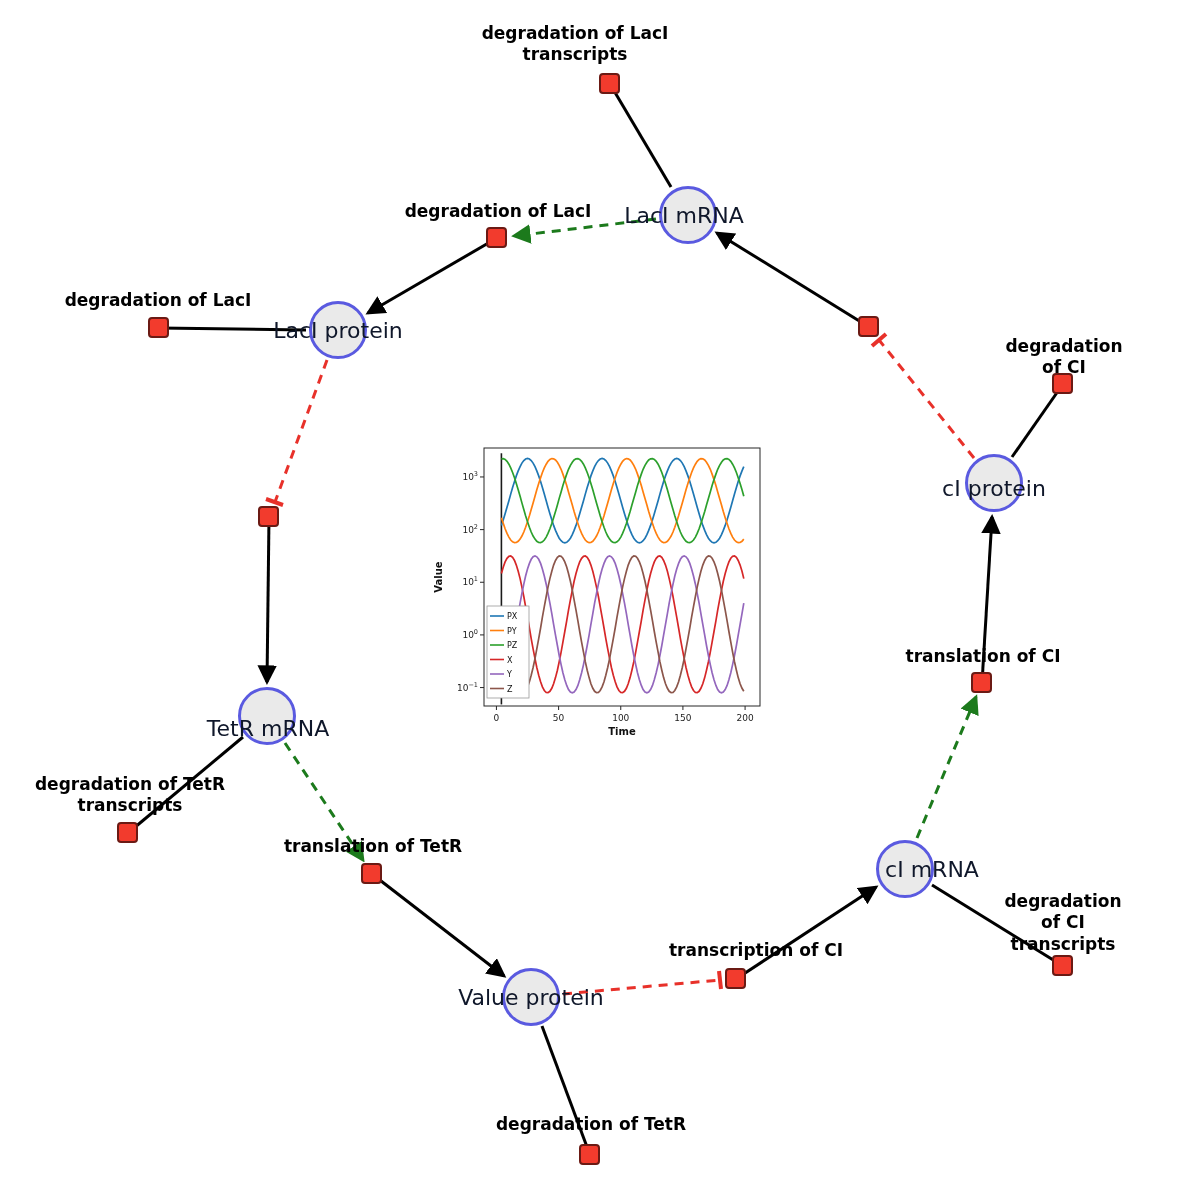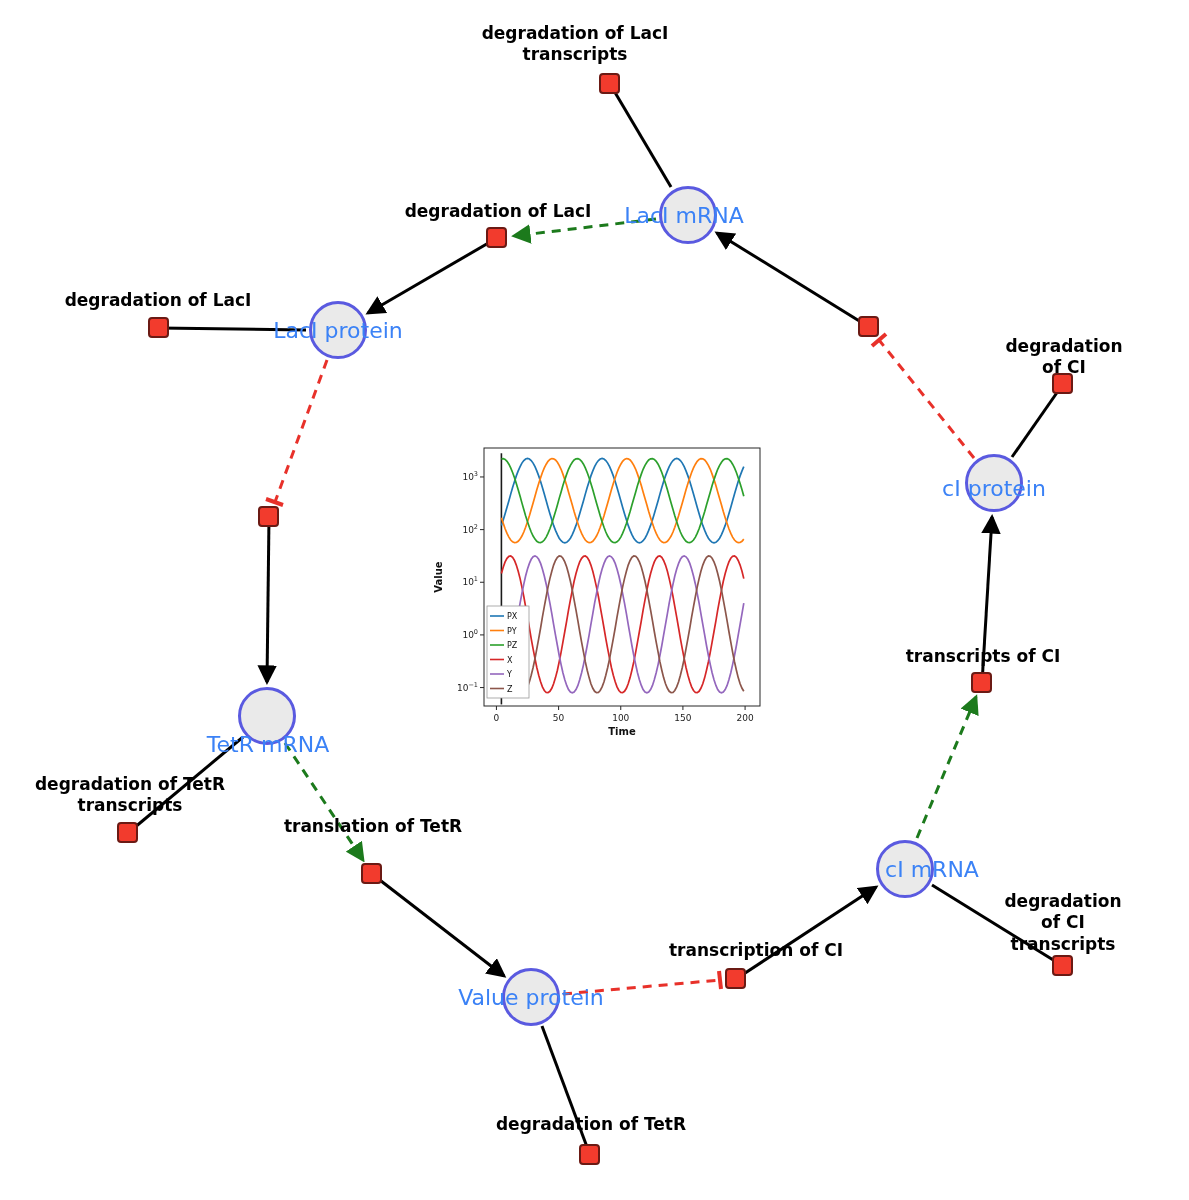--- a/index.html
+++ b/index.html
@@ -2,21 +2,21 @@
 <html><head>
 <meta charset="utf-8">
 <style>
   html,body{margin:0;padding:0;background:#fff;}
   #stage{position:relative;width:1189px;height:1200px;background:#fff;overflow:hidden;
          font-family:"DejaVu Sans","Liberation Sans",sans-serif;}
   #edges{position:absolute;left:0;top:0;z-index:1;}
   .node{position:absolute;width:58px;height:58px;border-radius:50%;
         background:#eaeaea;border:3px solid #5a5ae0;box-sizing:border-box;z-index:2;}
   .node-label{position:absolute;left:50%;top:50%;transform:translate(-50%,-50%);
-        white-space:nowrap;font-size:22px;color:#3b82f6;z-index:3;}
+        white-space:nowrap;font-size:22px;color:#0f172a;z-index:3;}
   .rsq{position:absolute;width:21px;height:21px;background:#f23b2d;
         border:2.5px solid #6b1a14;border-radius:4px;box-sizing:border-box;z-index:2;}
   .rlabel{position:absolute;transform:translate(-50%,-50%);white-space:pre-line;
         text-align:center;font-size:17px;font-weight:bold;color:#000;line-height:1.25;z-index:3;}
   #inset{position:absolute;left:428px;top:438px;width:340px;height:318px;z-index:4;background:#fff;}
 </style>
 </head>
 <body>
 
 <div id="stage">
@@ -61,21 +61,21 @@
 
   <div class="node" style="left:659px;top:186px"></div>
   <div class="node" style="left:309px;top:301px"></div>
   <div class="node" style="left:238px;top:687px"></div>
   <div class="node" style="left:502px;top:968px"></div>
   <div class="node" style="left:876px;top:840px"></div>
   <div class="node" style="left:965px;top:454px"></div>
 
   <span class="node-label" style="left:684px;top:215px;position:absolute">LacI mRNA</span>
   <span class="node-label" style="left:338px;top:330px;position:absolute">LacI protein</span>
-  <span class="node-label" style="left:268px;top:744px;position:absolute">TetR mRNA</span>
+  <span class="node-label" style="left:268px;top:728px;position:absolute">TetR mRNA</span>
   <span class="node-label" style="left:531px;top:997px;position:absolute">Value protein</span>
   <span class="node-label" style="left:932px;top:869px;position:absolute">cI mRNA</span>
   <span class="node-label" style="left:994px;top:488px;position:absolute">cI protein</span>
 
   <div class="rsq" style="left:599px;top:73px"></div>
   <div class="rsq" style="left:486px;top:227px"></div>
   <div class="rsq" style="left:858px;top:316px"></div>
   <div class="rsq" style="left:148px;top:317px"></div>
   <div class="rsq" style="left:1052px;top:373px"></div>
   <div class="rsq" style="left:258px;top:506px"></div>
@@ -84,24 +84,24 @@
   <div class="rsq" style="left:361px;top:863px"></div>
   <div class="rsq" style="left:725px;top:968px"></div>
   <div class="rsq" style="left:1052px;top:955px"></div>
   <div class="rsq" style="left:579px;top:1144px"></div>
 
   <div class="rlabel" style="left:575px;top:44px">degradation of LacI
 transcripts</div>
   <div class="rlabel" style="left:498px;top:212px">degradation of LacI</div>
   <div class="rlabel" style="left:158px;top:301px">degradation of LacI</div>
   <div class="rlabel" style="left:1064px;top:357px">degradation of CI</div>
-  <div class="rlabel" style="left:983px;top:657px">transcripts of CI</div>
+  <div class="rlabel" style="left:983px;top:657px">translation of CI</div>
   <div class="rlabel" style="left:130px;top:795px">degradation of TetR
 transcripts</div>
-  <div class="rlabel" style="left:373px;top:827px">translation of TetR</div>
+  <div class="rlabel" style="left:373px;top:847px">translation of TetR</div>
   <div class="rlabel" style="left:756px;top:951px">transcription of CI</div>
   <div class="rlabel" style="left:1063px;top:923px">degradation of CI
 transcripts</div>
   <div class="rlabel" style="left:591px;top:1125px">degradation of TetR</div>
 
   <div id="inset"><svg width="340" height="318">
         <rect x="56" y="10" width="276" height="258" fill="#ffffff" stroke="#262626" stroke-width="1"></rect>
         <line x1="52" y1="249.57142857142856" x2="56" y2="249.57142857142856" stroke="#262626" stroke-width="1"></line>
         <text x="50" y="252.57142857142856" text-anchor="end" font-size="9" fill="#222" font-family="DejaVu Sans, sans-serif">10<tspan dy="-4" font-size="6.5">−1</tspan></text>
         <line x1="52" y1="196.9183673469388" x2="56" y2="196.9183673469388" stroke="#262626" stroke-width="1"></line>

